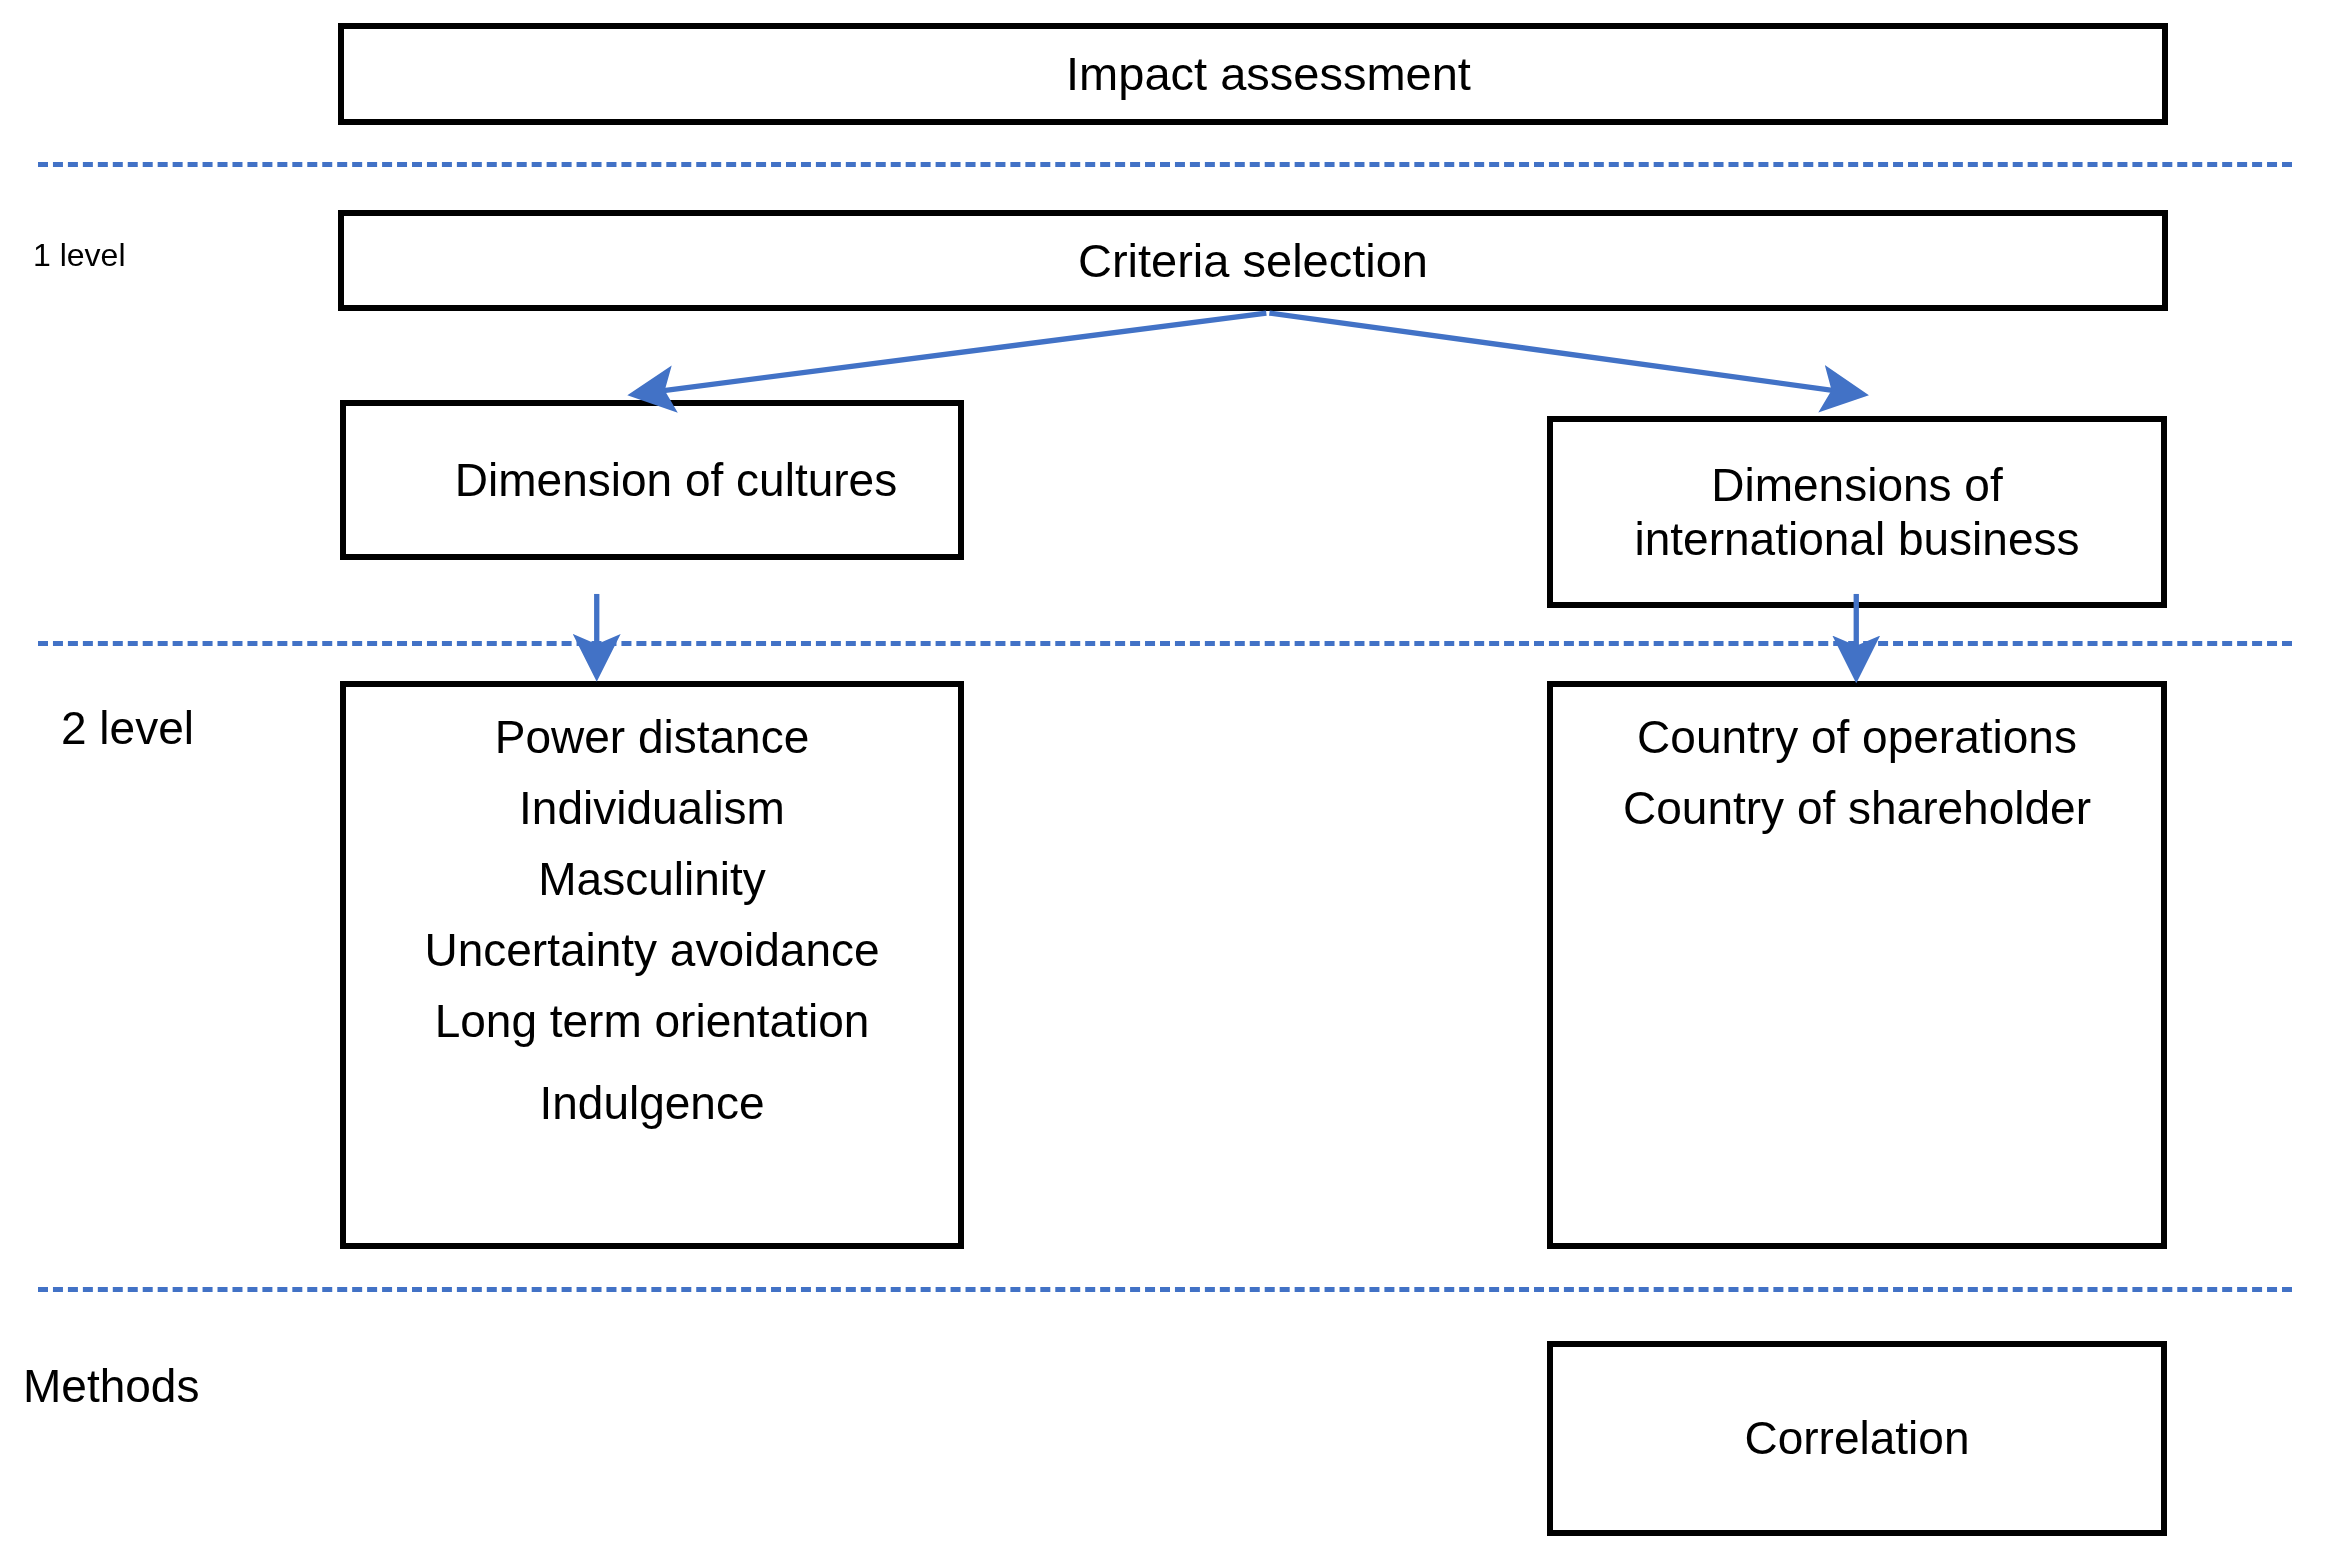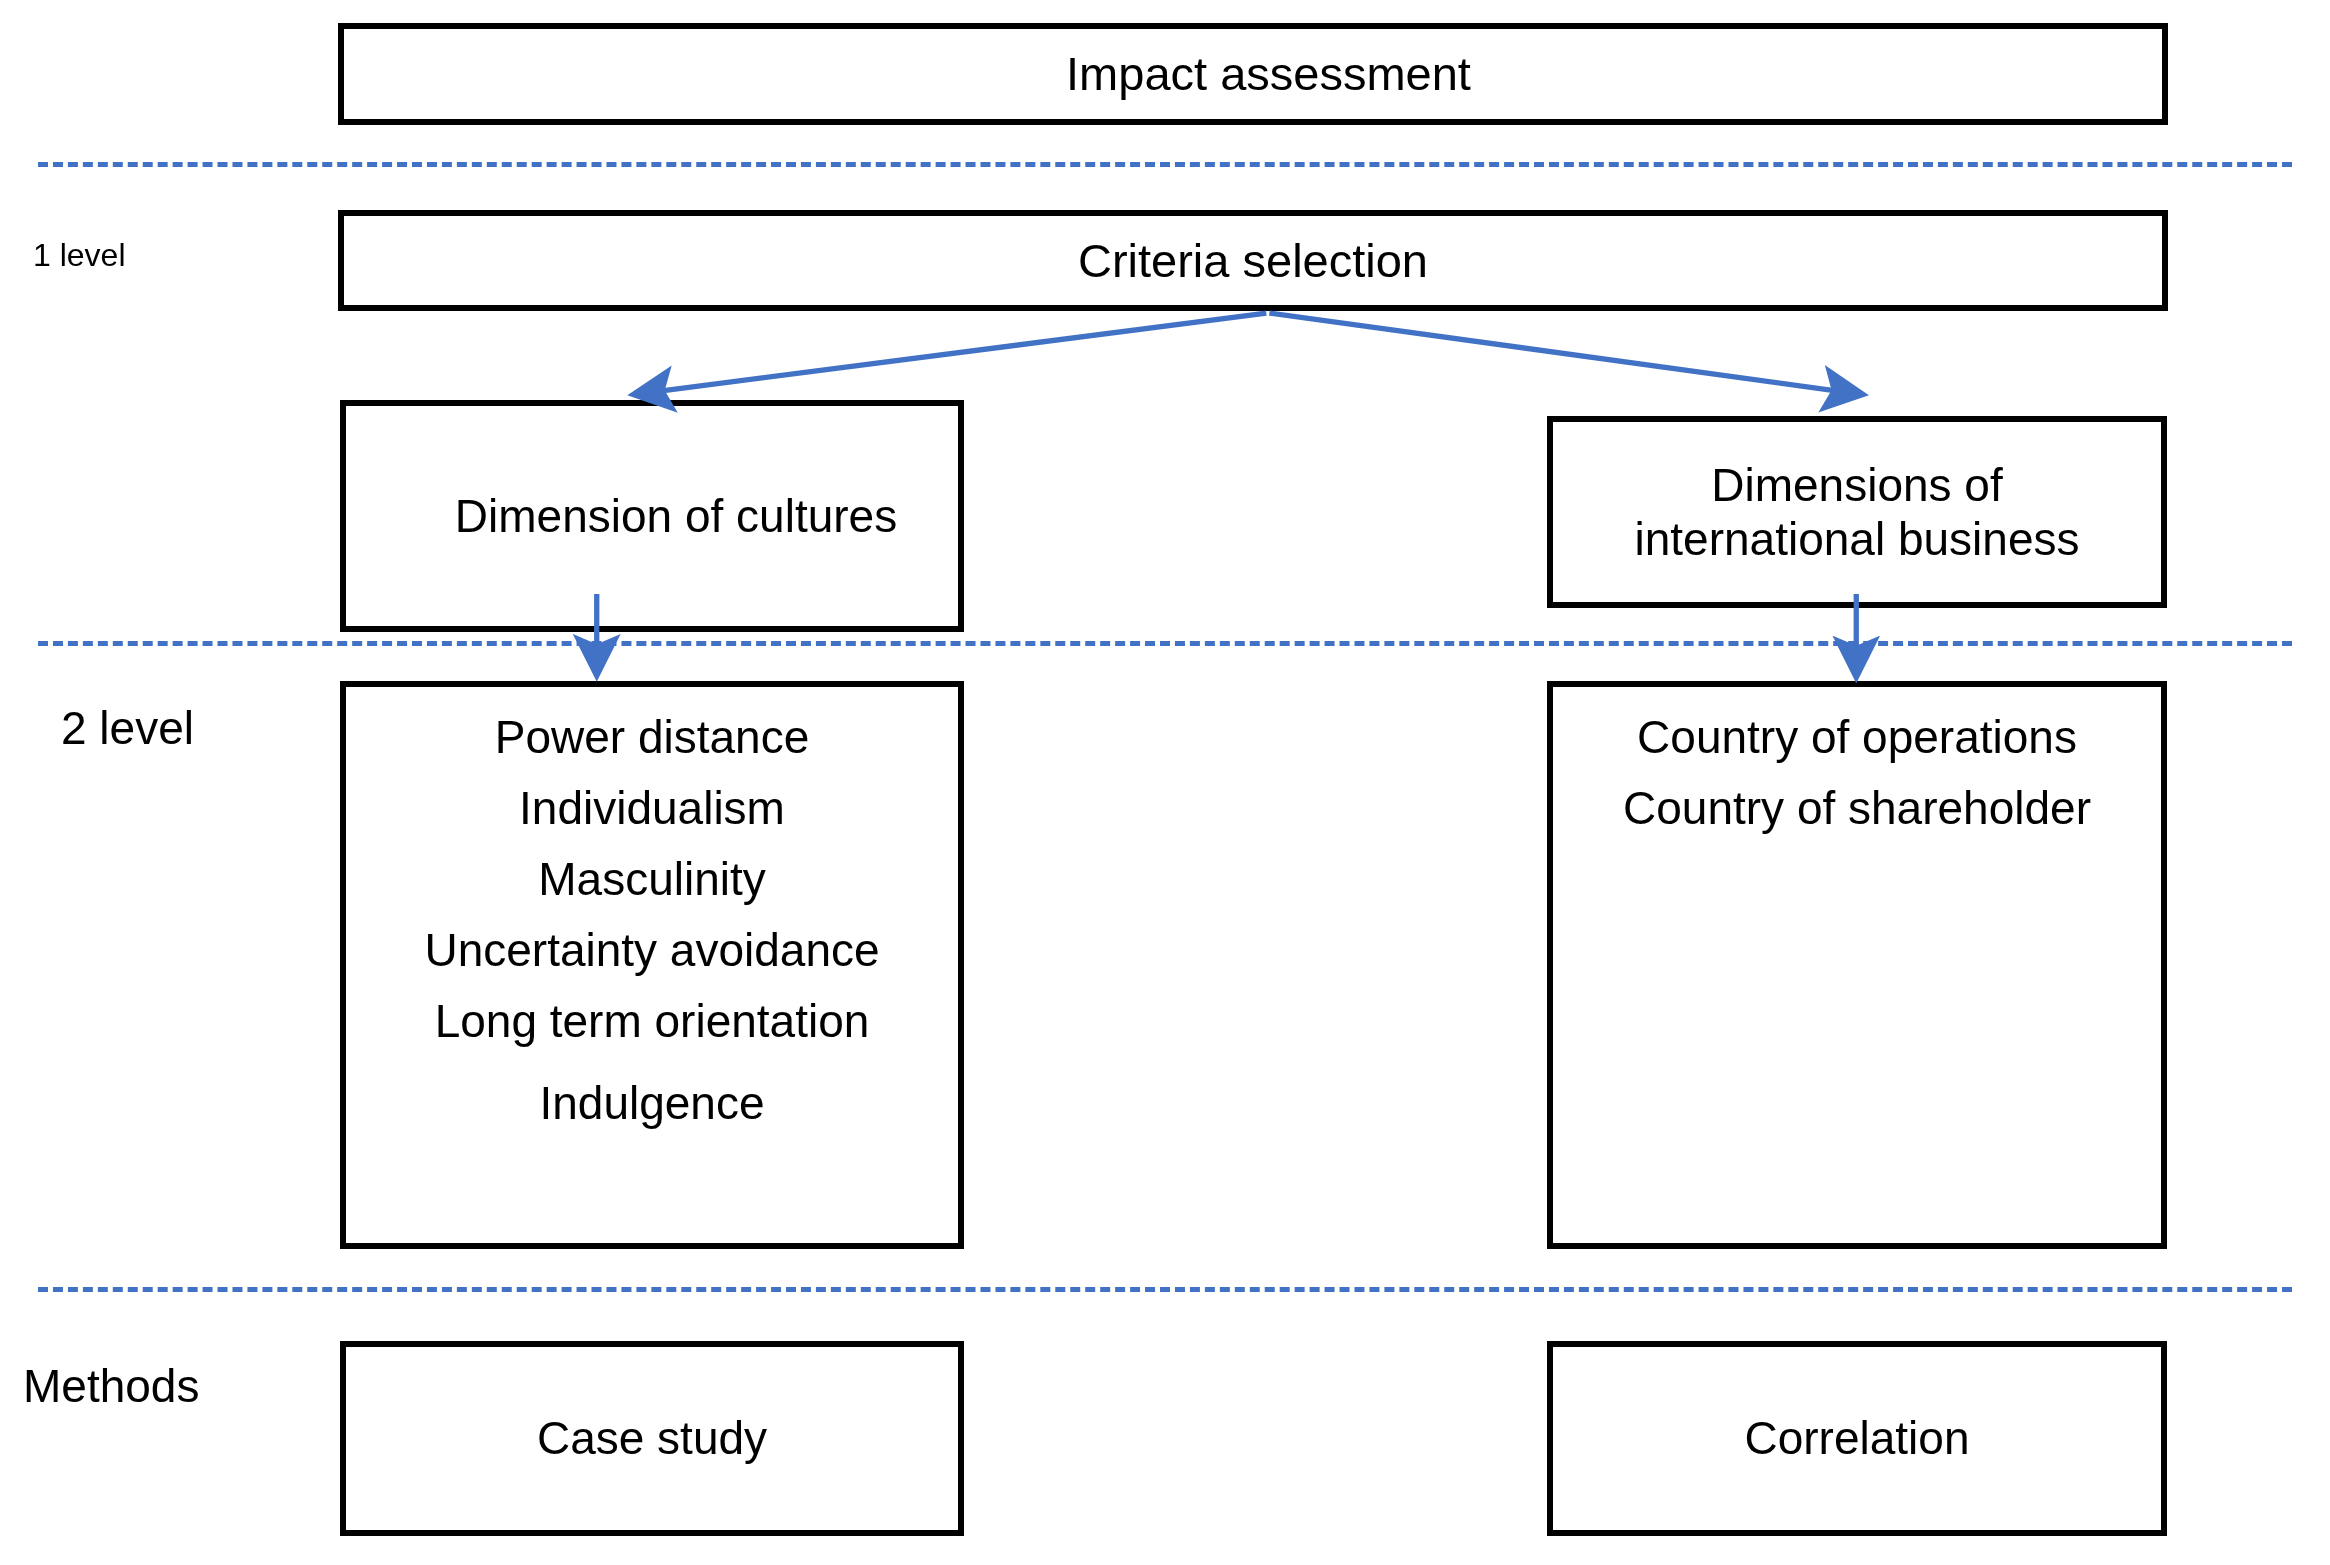--- a/index.html
+++ b/index.html
@@ -68,21 +68,21 @@
   </div>
 
   <div class="divider" style="left:38px; top:162px; width:2254px;"></div>
 
   <div class="row-label" style="left:33px; top:239px; font-size:32px;">1 level</div>
 
   <div class="box" style="left:338px; top:210px; width:1830px; height:101px; font-size:47px;">
     <span>Criteria selection</span>
   </div>
 
-  <div class="box" style="left:340px; top:400px; width:624px; height:232px; font-size:46px;padding-left:48px;">
+  <div class="box" style="left:340px; top:400px; width:624px; height:160px; font-size:46px;padding-left:48px;">
     <span>Dimension of cultures</span>
   </div>
 
   <div class="box" style="left:1547px; top:416px; width:620px; height:192px; font-size:46px;">
     <span class="list-line">Dimensions of</span>
     <span class="list-line">international business</span>
   </div>
 
   <div class="divider" style="left:38px; top:641px; width:2254px;"></div>
 
@@ -99,23 +99,20 @@
 
   <div class="box top-align" style="left:1547px; top:681px; width:620px; height:568px; font-size:46px; padding-top:23px;">
     <span class="list-line" style="margin-bottom:16.7px;">Country of operations</span>
     <span class="list-line">Country of shareholder</span>
   </div>
 
   <div class="divider" style="left:38px; top:1287px; width:2254px;"></div>
 
   <div class="row-label" style="left:23px; top:1363px; font-size:46px;">Methods</div>
 
-  <div class="box" style="left:340px; top:1341px; width:624px; height:195px; font-size:46px;">
-    <span>Case study</span>
-  </div>
 
   <div class="box" style="left:1547px; top:1341px; width:620px; height:195px; font-size:46px;">
     <span>Correlation</span>
   </div>
 
   <svg class="arrow-layer" viewBox="0 0 3069 2062">
     <defs>
       <marker id="ah" markerWidth="9" markerHeight="9" refX="7.6" refY="4.5" orient="auto" markerUnits="strokeWidth">
         <path d="M0,0 L9,4.5 L0,9 L1.9,4.5 z" fill="#4272c6"></path>
       </marker>

